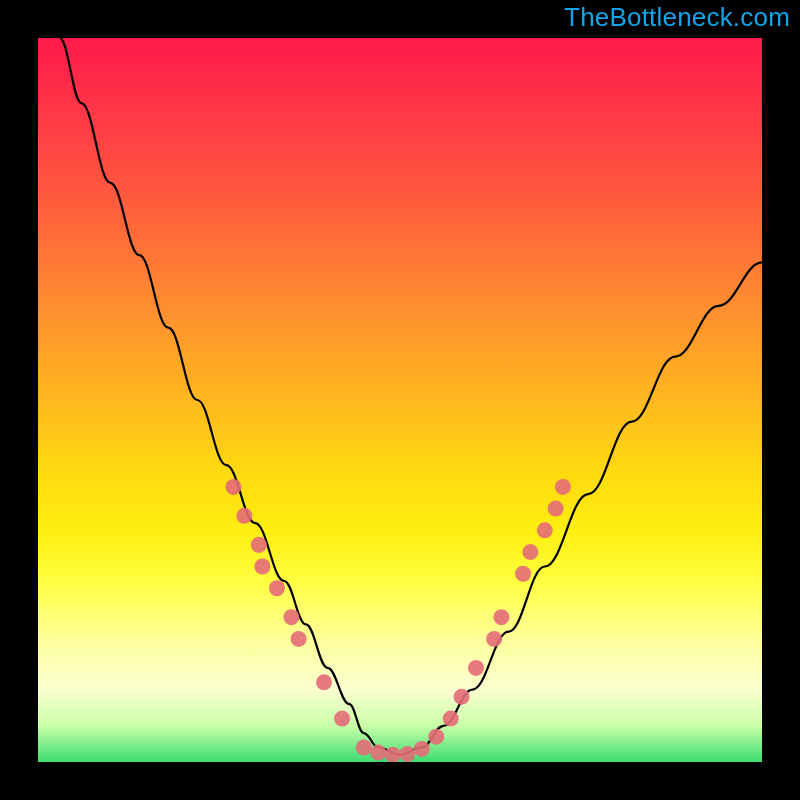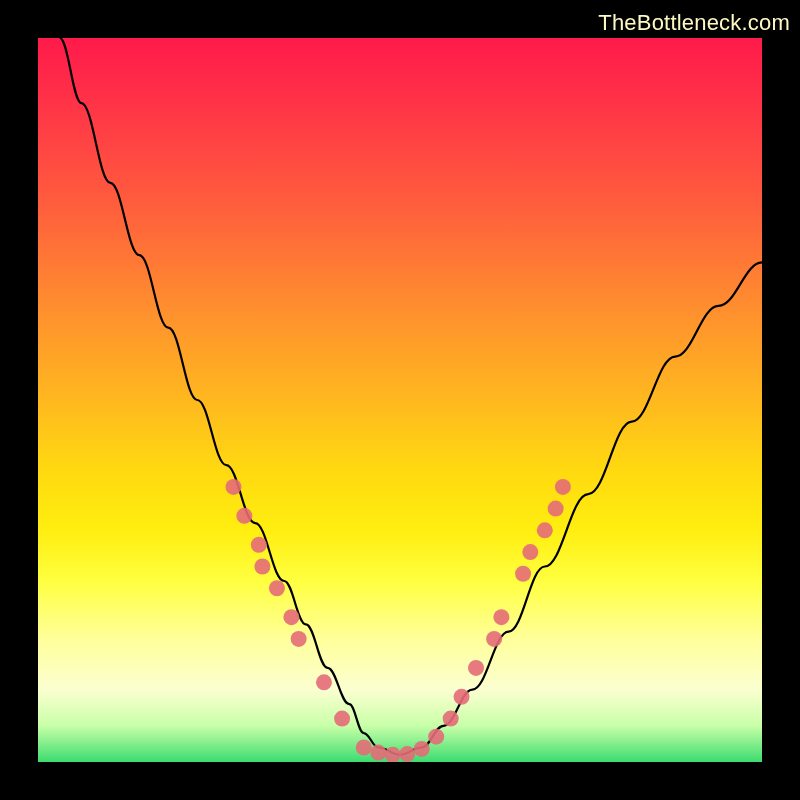--- a/index.html
+++ b/index.html
@@ -35,25 +35,25 @@
       #ffee10 68%,
       #ffff40 75%,
       #ffff9a 83%,
       #fbffd0 90%,
       #c8ffa8 95%,
       #3cdc70 100%
     );
   }
   .watermark {
     position: absolute;
-    top: 10px;
+    top: 2px;
     right: 10px;
     font-family: Arial, Helvetica, sans-serif;
-    font-size: 22px;
-    color: #fef9c3;
+    font-size: 26px;
+    color: #0ea5e9;
     letter-spacing: 0.2px;
   }
   svg.curve {
     position: absolute;
     left: 0;
     top: 0;
     width: 724px;
     height: 724px;
   }
 </style>

